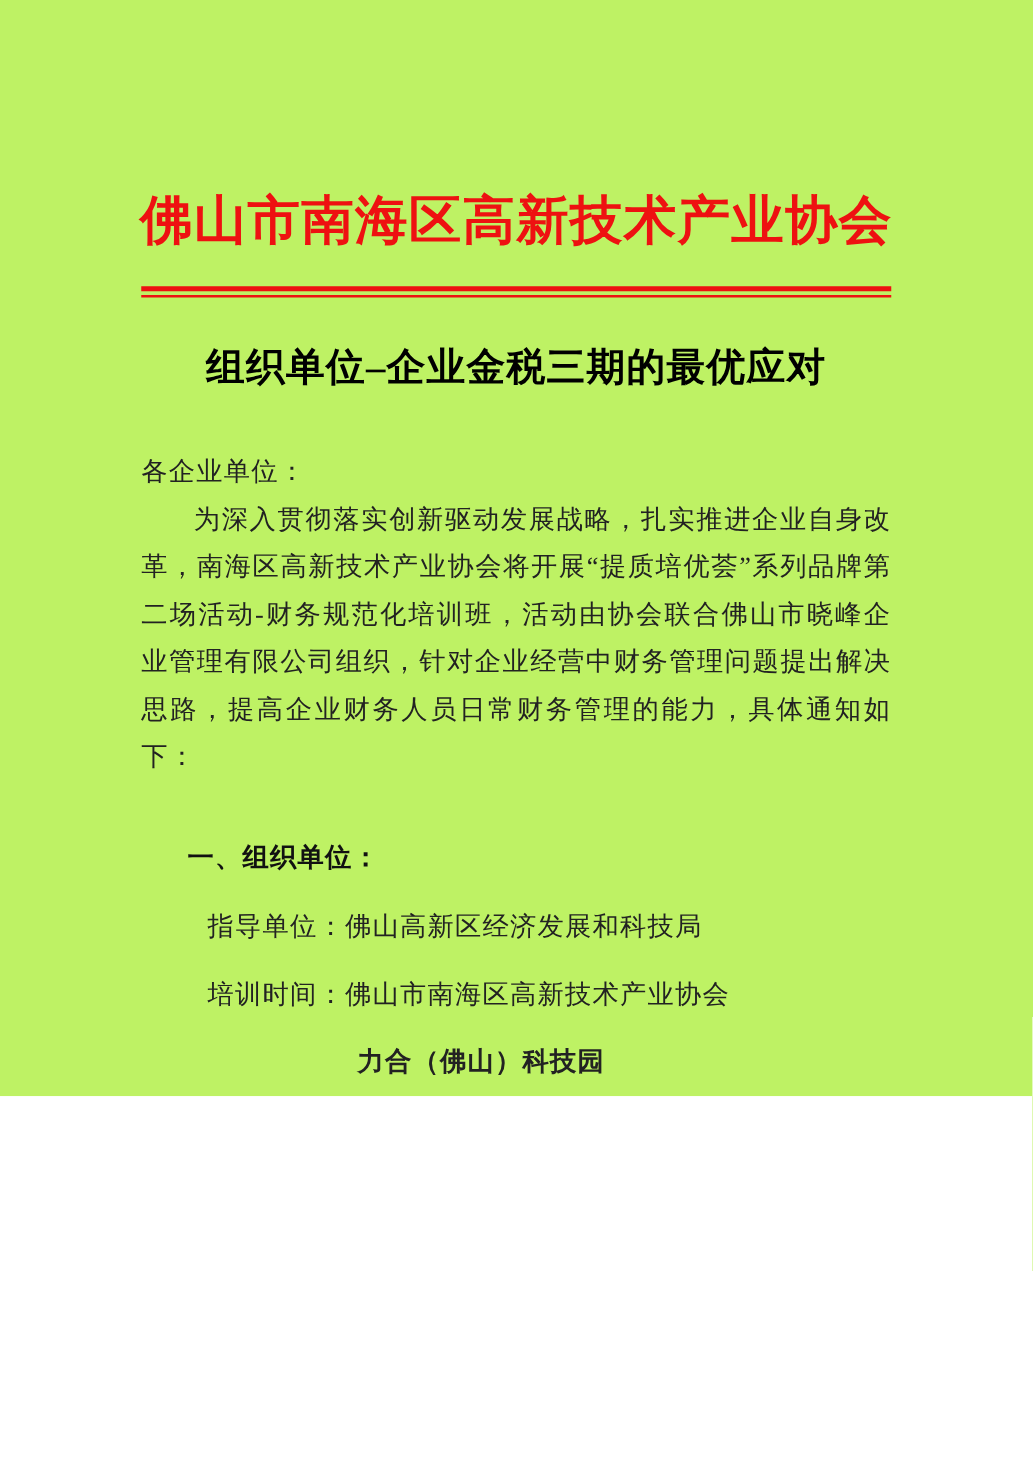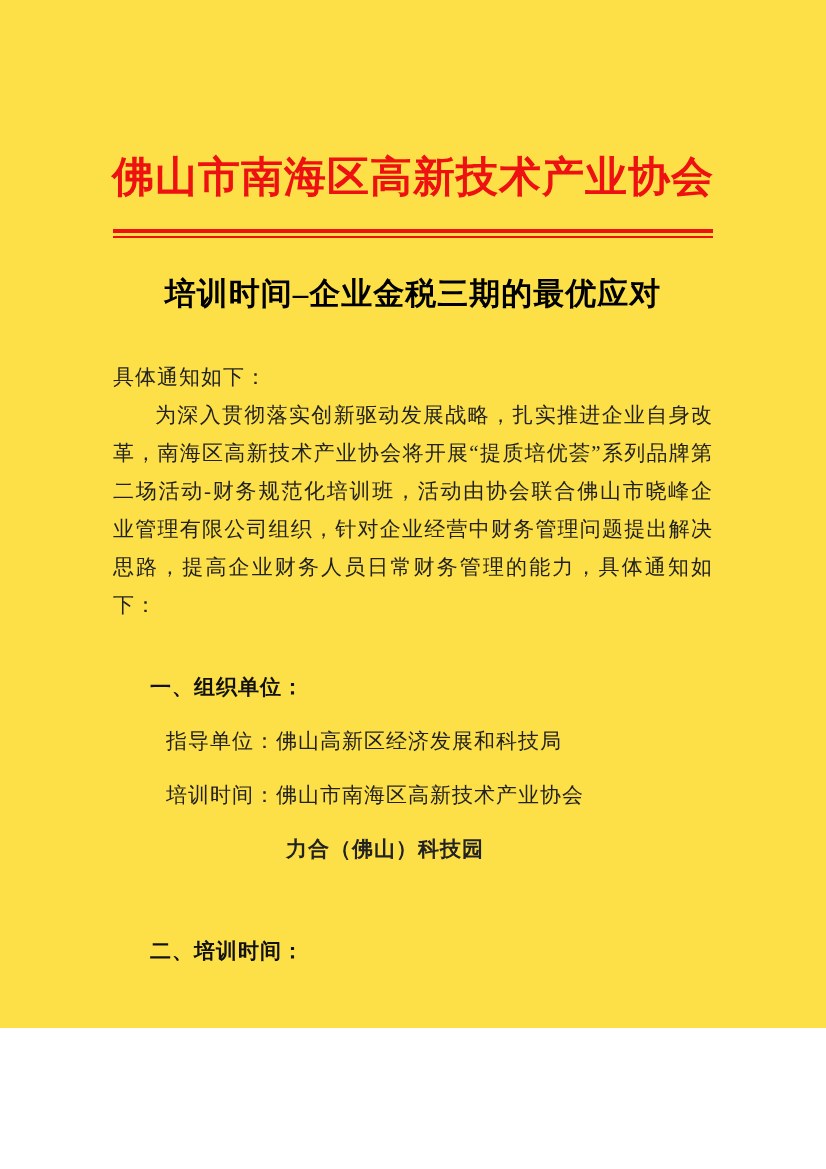--- a/index.html
+++ b/index.html
@@ -1,23 +1,23 @@
 <!DOCTYPE html>
 <html style="--accent: #ee1111;"><head>
 <meta charset="utf-8">
 <style>
   :root { --accent: #ee1111; }
   * { box-sizing: border-box; }
   html, body { margin: 0; padding: 0; background: #ffffff; }
   .page {
     position: relative;
     width: 826px;
-    height: 1028px;
+    height: 877px;
     margin: 0 auto;
-    background: #fde047;
+    background: #bef264;
     overflow: hidden;
     font-family: "Liberation Serif", serif;
   }
   .org-title {
     margin: 0;
     padding-top: 147px;
     text-align: center;
     color: var(--accent);
     font-family: "Liberation Serif", serif;
     font-weight: bold;
@@ -91,26 +91,26 @@
 
   <header class="letterhead">
     <h1 class="org-title">佛山市南海区高新技术产业协会</h1>
     <div class="double-rule">
       <div class="rule-thick"></div>
       <div class="rule-thin"></div>
     </div>
   </header>
 
   <h2 class="notice-title">
-    <span class="title-line">培训时间–企业金税三期的最优应对</span>
+    <span class="title-line">组织单位–企业金税三期的最优应对</span>
   </h2>
 
   <div class="body-text">
 
-    <p class="salutation">具体通知如下：</p>
+    <p class="salutation">各企业单位：</p>
 
     <p class="paragraph">为深入贯彻落实创新驱动发展战略，扎实推进企业自身改革，南海区高新技术产业协会将开展“提质培优荟”系列品牌第二场活动-财务规范化培训班，活动由协会联合佛山市晓峰企业管理有限公司组织，针对企业经营中财务管理问题提出解决思路，提高企业财务人员日常财务管理的能力，具体通知如下：</p>
 
     <h3 class="section-heading">一、组织单位：</h3>
     <p class="line">指导单位：佛山高新区经济发展和科技局</p>
     <p class="line">培训时间：佛山市南海区高新技术产业协会</p>
     <p class="line cont">力合（佛山）科技园</p>
 
     <h3 class="section-heading second">二、培训时间：</h3>
 

